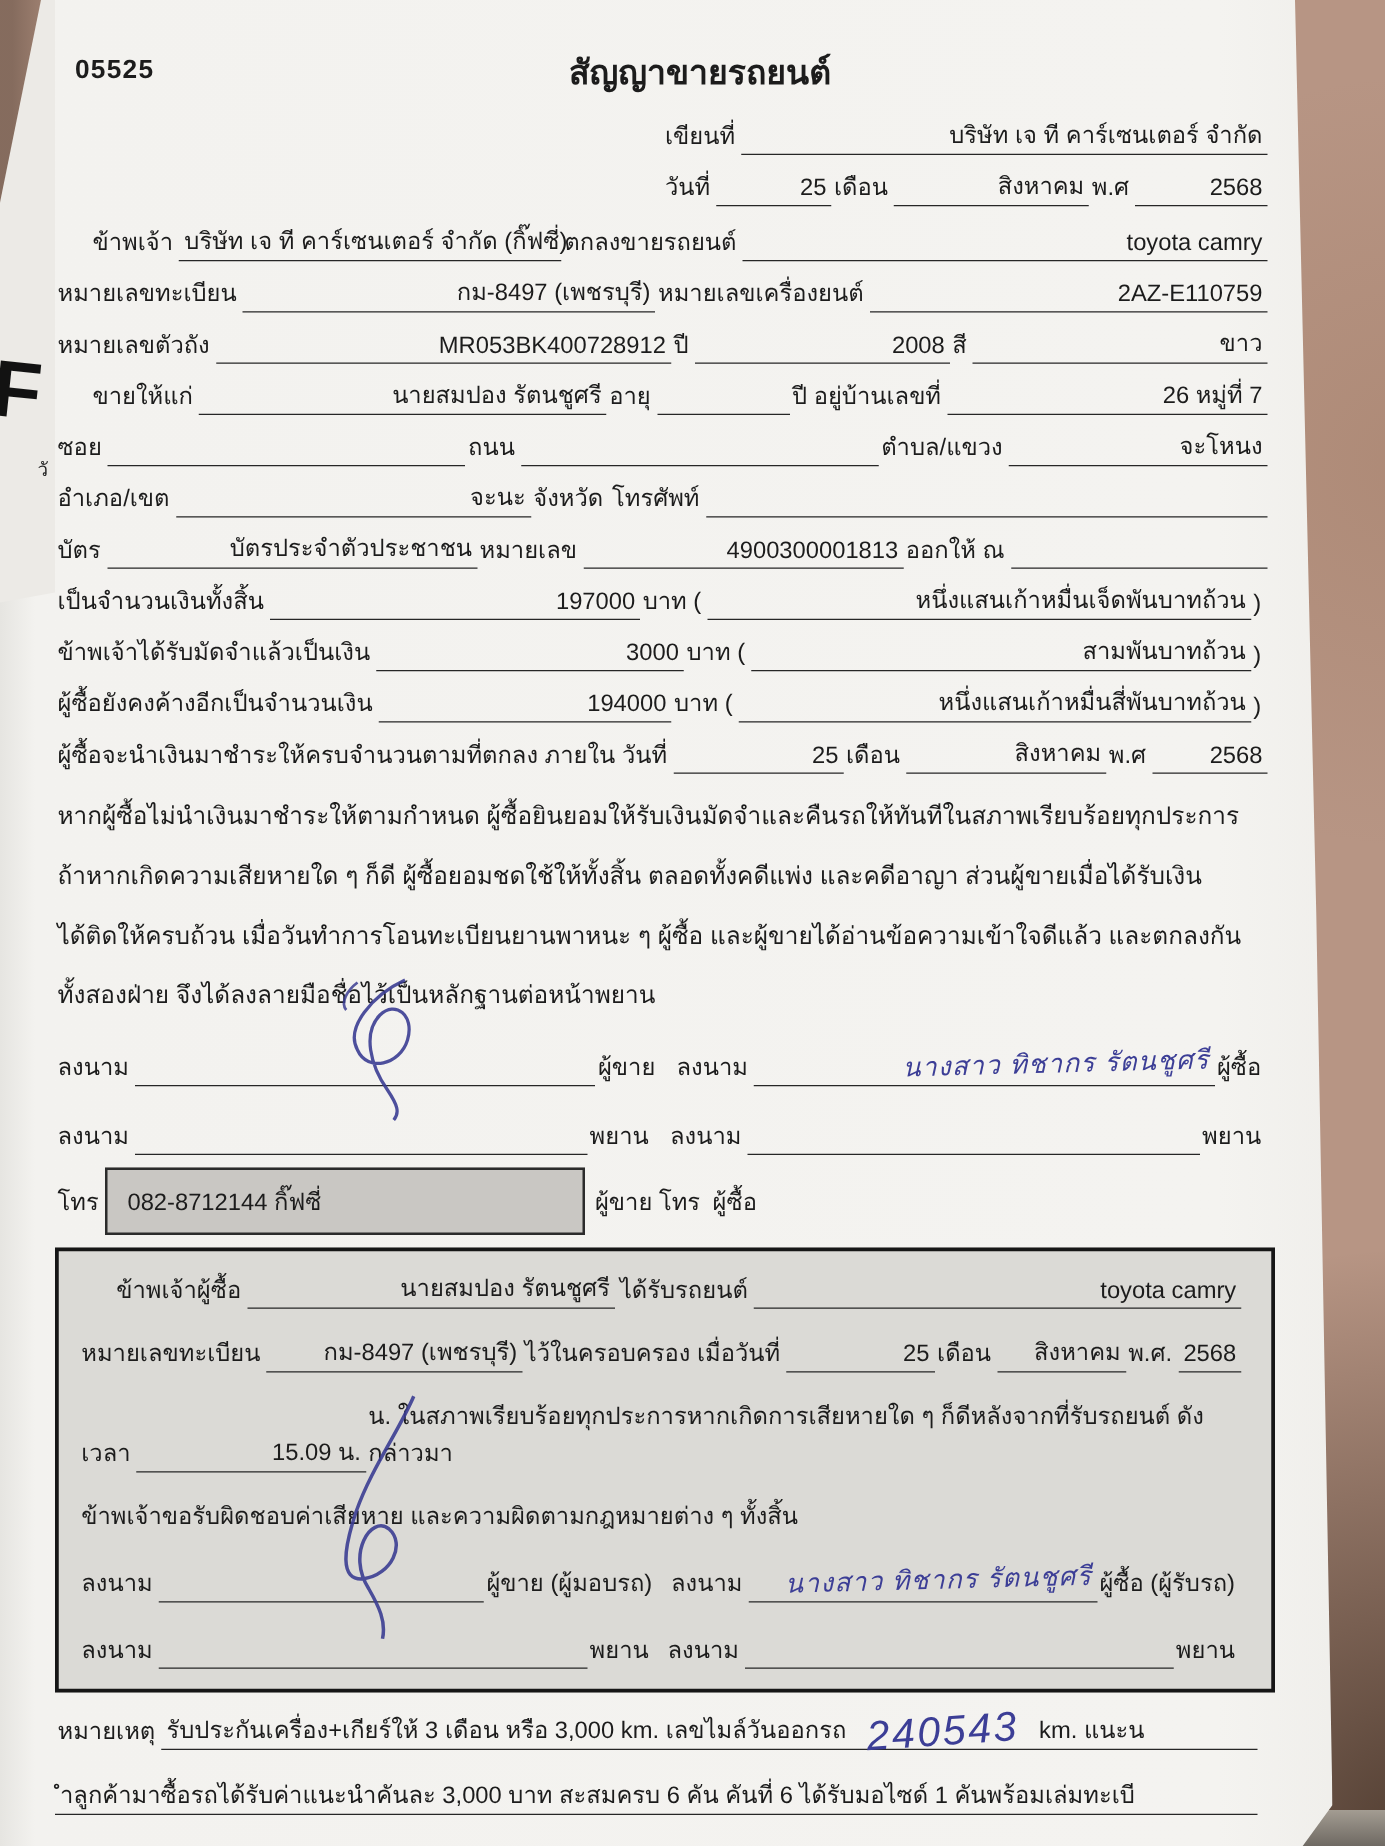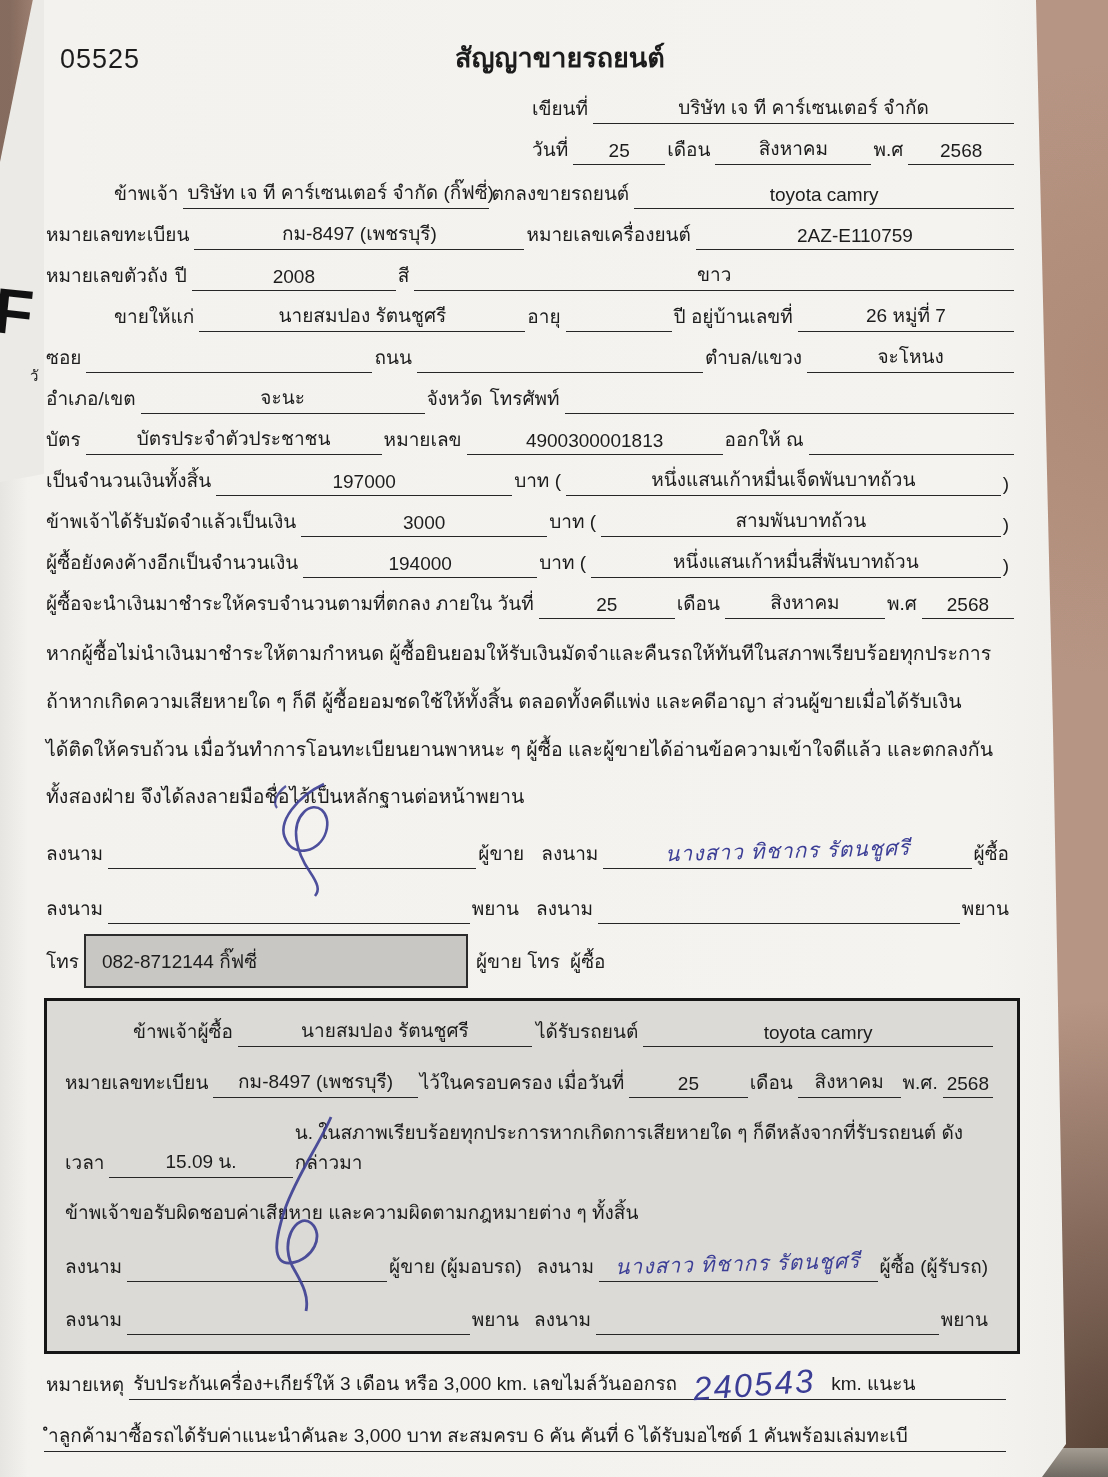--- a/index.html
+++ b/index.html
@@ -28,30 +28,30 @@
       clip-path:polygon(34px 0,100% 0,100% 100%,0 100%,0 168px);box-shadow:2px 2px 4px rgba(0,0,0,.4);}
   .sheet2 .bigF{position:absolute;left:-6px;top:286px;font-size:64px;font-weight:800;
       transform:rotate(6deg);color:#121212;line-height:1;}
   .sheet2 .frag{position:absolute;left:30px;top:370px;font-size:15px;color:#222;}
   
   .paper{position:absolute;inset:0;
       background:linear-gradient(90deg,#e6e5e1 0px,#f3f2ef 28px,#f4f3f0 88%,#eeede9);
       clip-path:polygon(44px 0,1036px 0,1053px 730px,1066px 1444px,1042px 1477px,0 1477px,0 482px,44px 474px);}
   .content{position:absolute;left:44px;top:0;width:978px;font-size:19px;}
   .hdr-zone{position:relative;height:92px;}
-  .formno{position:absolute;left:16px;top:44px;font-size:27px;letter-spacing:1px;}
+  .formno{position:absolute;left:16px;top:44px;font-size:21px;letter-spacing:1px;font-weight:bold;}
   .doc-title{position:absolute;left:70px;right:16px;top:36px;text-align:center;
       font-size:27px;font-weight:bold;}
   
   .row{display:flex;align-items:flex-end;margin-bottom:9px;padding-right:8px;}
   .lb{white-space:nowrap;padding:0 5px 1px 2px;}
-  .u{border-bottom:1.5px solid #262626;text-align:center;padding:0 4px 1px;min-height:23px;
+  .u{border-bottom:1.5px solid #262626;text-align:right;padding:0 4px 1px;min-height:23px;
       white-space:nowrap;overflow:visible;}
   .u.fill{flex:1;}
-  .ind{margin-left:68px;}
+  .ind{margin-left:28px;}
   .hdr-right{margin-left:486px;}
   .terms{margin:24px 10px 0 2px;font-size:19.5px;}
   .terms p{margin:0 0 26px;line-height:1.12;}
   
   .sig-cell{position:relative;}
   .sig-svg{position:absolute;pointer-events:none;}
   .hw{display:inline-block;color:#3c3e96;font-style:italic;font-size:21px;
       transform:rotate(-1.5deg);letter-spacing:1px;}
   .tel-row{display:flex;align-items:center;margin-top:10px;padding-right:8px;text-align:center;}
   .telbox{background:#c9c7c3;border:2px solid #2b2b2b;height:50px;display:flex;
@@ -112,20 +112,21 @@
 
         <div class="row">
           <span class="lb">หมายเลขทะเบียน</span>
           <span class="u" style="width:322px">กม-8497 (เพชรบุรี)</span>
           <span class="lb">หมายเลขเครื่องยนต์</span>
           <span class="u fill">2AZ-E110759</span>
         </div>
 
         <div class="row">
           <span class="lb">หมายเลขตัวถัง</span>
+          <span class="u" style="width:356px">MR053BK400728912</span>
           <span class="lb">ปี</span>
           <span class="u" style="width:196px">2008</span>
           <span class="lb">สี</span>
           <span class="u fill">ขาว</span>
         </div>
 
         <div class="row">
           <span class="lb ind">ขายให้แก่</span>
           <span class="u" style="width:318px">นายสมปอง  รัตนชูศรี</span>
           <span class="lb">อายุ</span>

